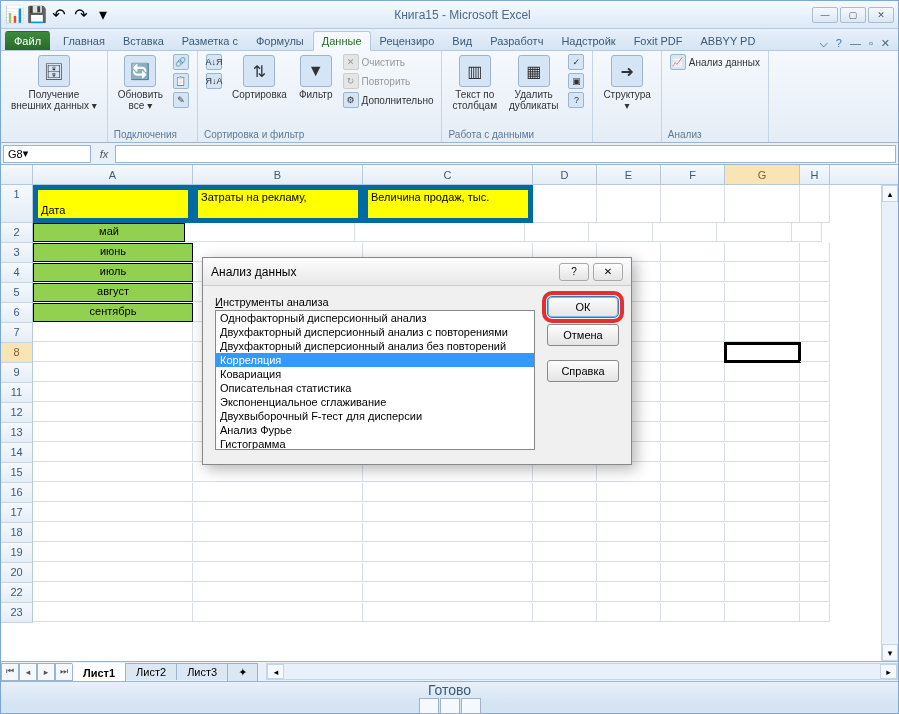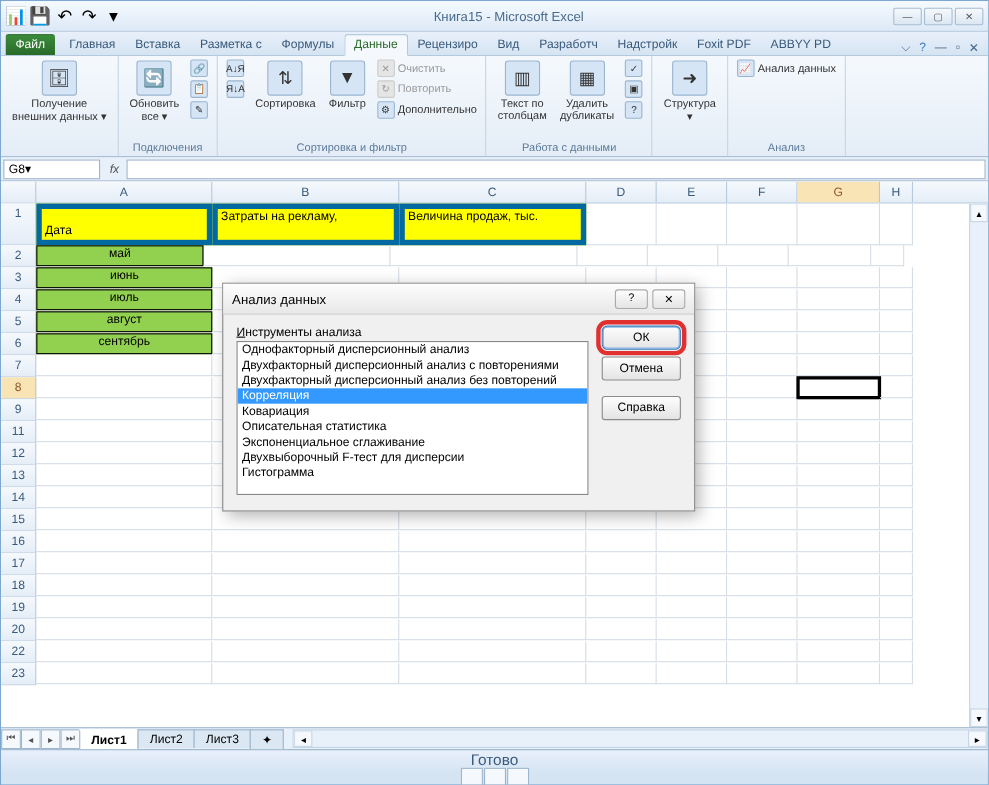--- a/index.html
+++ b/index.html
@@ -18,21 +18,21 @@
 .ribbon-tabs { height: 22px; display: flex; align-items: flex-end; padding-left: 4px; background: linear-gradient(#e8f0fa,#d5e4f3); border-bottom: 1px solid #b5c9dd; }
 .rtab { padding: 3px 8px; font-size: 11px; color: #3a5a7a; cursor: pointer; border: 1px solid transparent; border-bottom: none; }
 .rtab.file { background: linear-gradient(#3b8b3b,#2a6a2a); color: #fff; border-radius: 3px 3px 0 0; margin-right: 4px; }
 .rtab.active { background: #f5f9fd; border: 1px solid #b5c9dd; border-bottom: 1px solid #f5f9fd; margin-bottom: -1px; border-radius: 3px 3px 0 0; color: #2a6a2a; }
 .rtab-help { margin-left: auto; display:flex; gap:8px; padding-right:8px; font-size:11px; color:#4a6b8a; }
 
 
 .ribbon { height: 92px; background: linear-gradient(#f5f9fd,#e4edf7); border-bottom: 1px solid #9db5cc; display: flex; }
 .rgroup { border-right: 1px solid #c5d5e5; padding: 2px 6px; display: flex; flex-direction: column; justify-content: space-between; }
 .rgroup-body { display:flex; gap:4px; align-items:flex-start; flex:1; }
-.rgroup-label { font-size: 10px; color: #5a7a9a; text-align: center; padding-top:1px; }
+.rgroup-label { font-size: 10px; color: #5a7a9a; padding-top:1px; }
 .rbtn-big { display: flex; flex-direction: column; align-items: center; gap: 2px; padding: 2px 4px; font-size: 10px; color: #333; text-align:center; cursor:pointer; }
 .rbtn-big .ic { width: 32px; height: 32px; background: #d5e5f5; border: 1px solid #9bb5cf; border-radius: 3px; display:flex;align-items:center;justify-content:center;font-size:16px; }
 .rbtn-sm { display:flex; align-items:center; gap:3px; font-size:10px; color:#333; padding:1px 2px; cursor:pointer; }
 .rbtn-sm .ic { width:16px;height:16px;background:#d5e5f5;border:1px solid #9bb5cf;border-radius:2px;display:flex;align-items:center;justify-content:center;font-size:9px; }
 .rbtn-sm.disabled { color:#999; }
 .rbtn-sm.disabled .ic { background:#e5e5e5; border-color:#ccc; }
 .vstack { display:flex; flex-direction:column; gap:1px; }
 
 
 .fx-row { height: 22px; display:flex; align-items:center; background:#e8f0fa; border-bottom:1px solid #9db5cc; }
@@ -611,20 +611,21 @@
       <div class="dlg-label"><span>И</span><span style="text-decoration:none;">нструменты анализа</span></div>
       <div class="listbox" id="listbox">
           <div class="item">Однофакторный дисперсионный анализ</div>
           <div class="item">Двухфакторный дисперсионный анализ с повторениями</div>
           <div class="item">Двухфакторный дисперсионный анализ без повторений</div>
           <div class="item selected">Корреляция</div>
           <div class="item">Ковариация</div>
           <div class="item">Описательная статистика</div>
           <div class="item">Экспоненциальное сглаживание</div>
           <div class="item">Двухвыборочный F-тест для дисперсии</div>
+          <div class="item">Анализ Фурье</div>
           <div class="item">Гистограмма</div>
         </div>
     </div>
     <div class="dlg-btns">
       <button class="dlg-btn highlight">ОК</button>
       <button class="dlg-btn">Отмена</button>
       <button class="dlg-btn" style="margin-top:8px;">Справка</button>
     </div>
   </div>
 </div>

